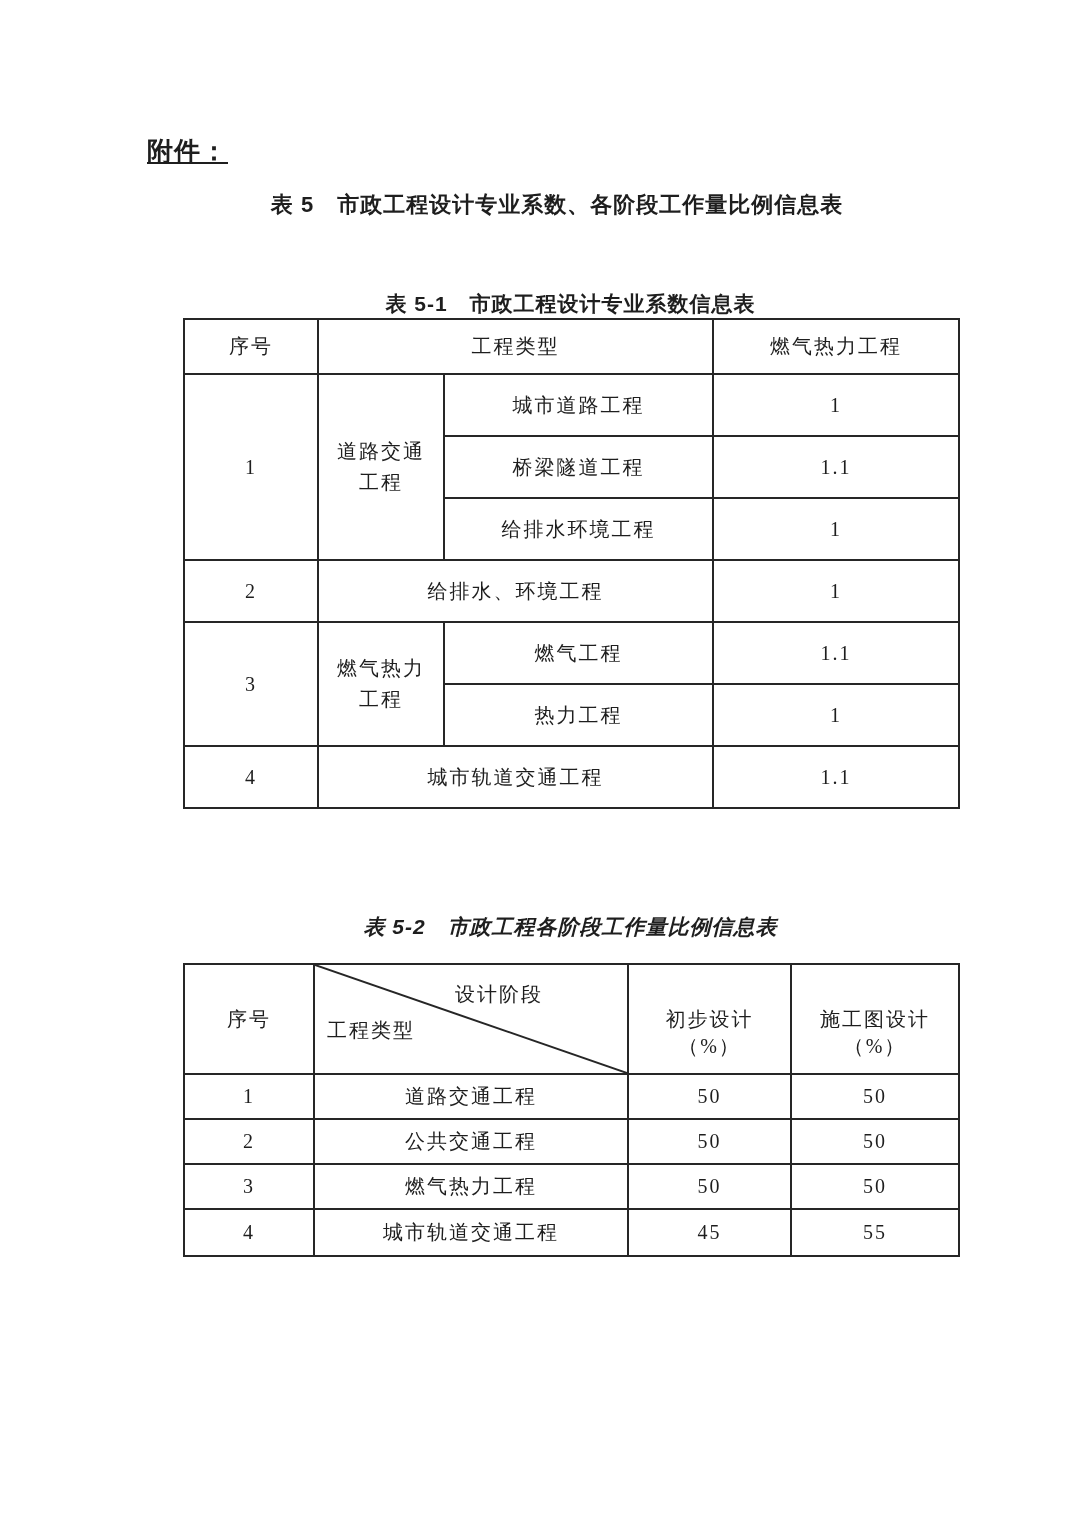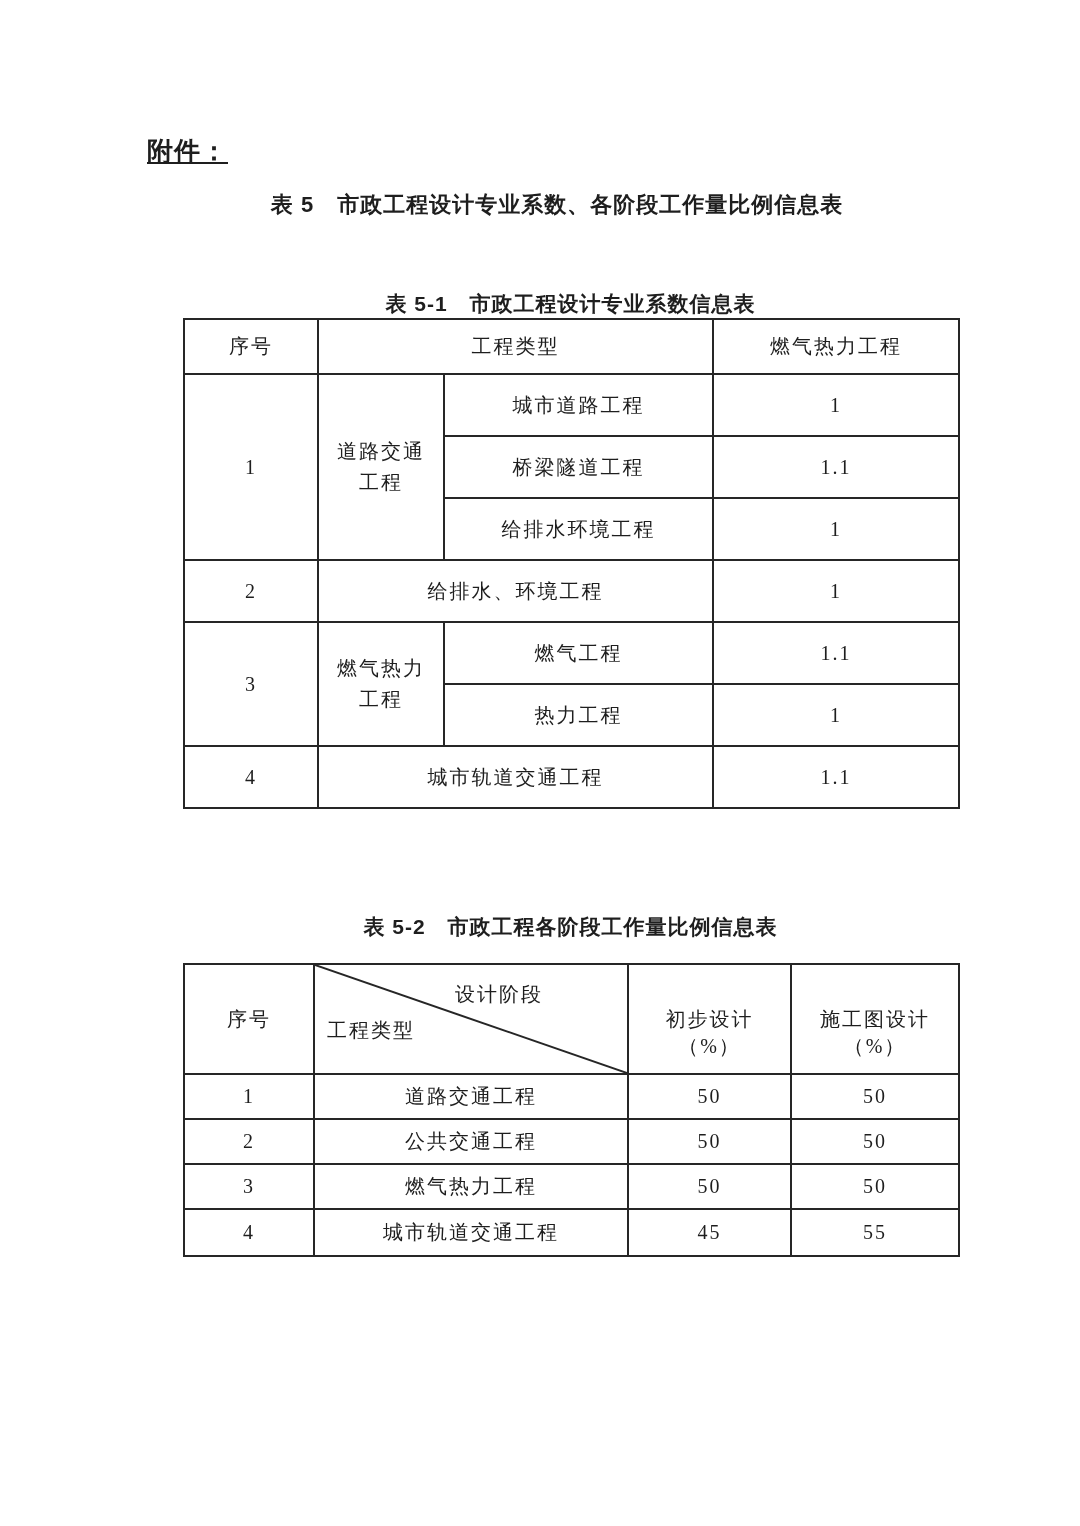--- a/index.html
+++ b/index.html
@@ -22,21 +22,21 @@
     font-family:"Liberation Sans","DejaVu Sans",sans-serif;
     font-size:22px;font-weight:700;letter-spacing:1px;
   }
   .caption{
     position:absolute;left:183px;width:775px;
     text-align:center;
     font-family:"Liberation Sans","DejaVu Sans",sans-serif;
     font-size:21px;font-weight:700;letter-spacing:1px;
   }
   .caption-t1{top:270px;margin-top:20px;}
-  .caption-t2{top:913px;}
+  .caption-t2{top:913px;font-style:italic;}
 
   table{
     position:absolute;left:183px;
     width:775px;
     border-collapse:collapse;
     table-layout:fixed;
   }
   .table-1{top:318px;}
   .table-2{top:963px;}
   th,td{

